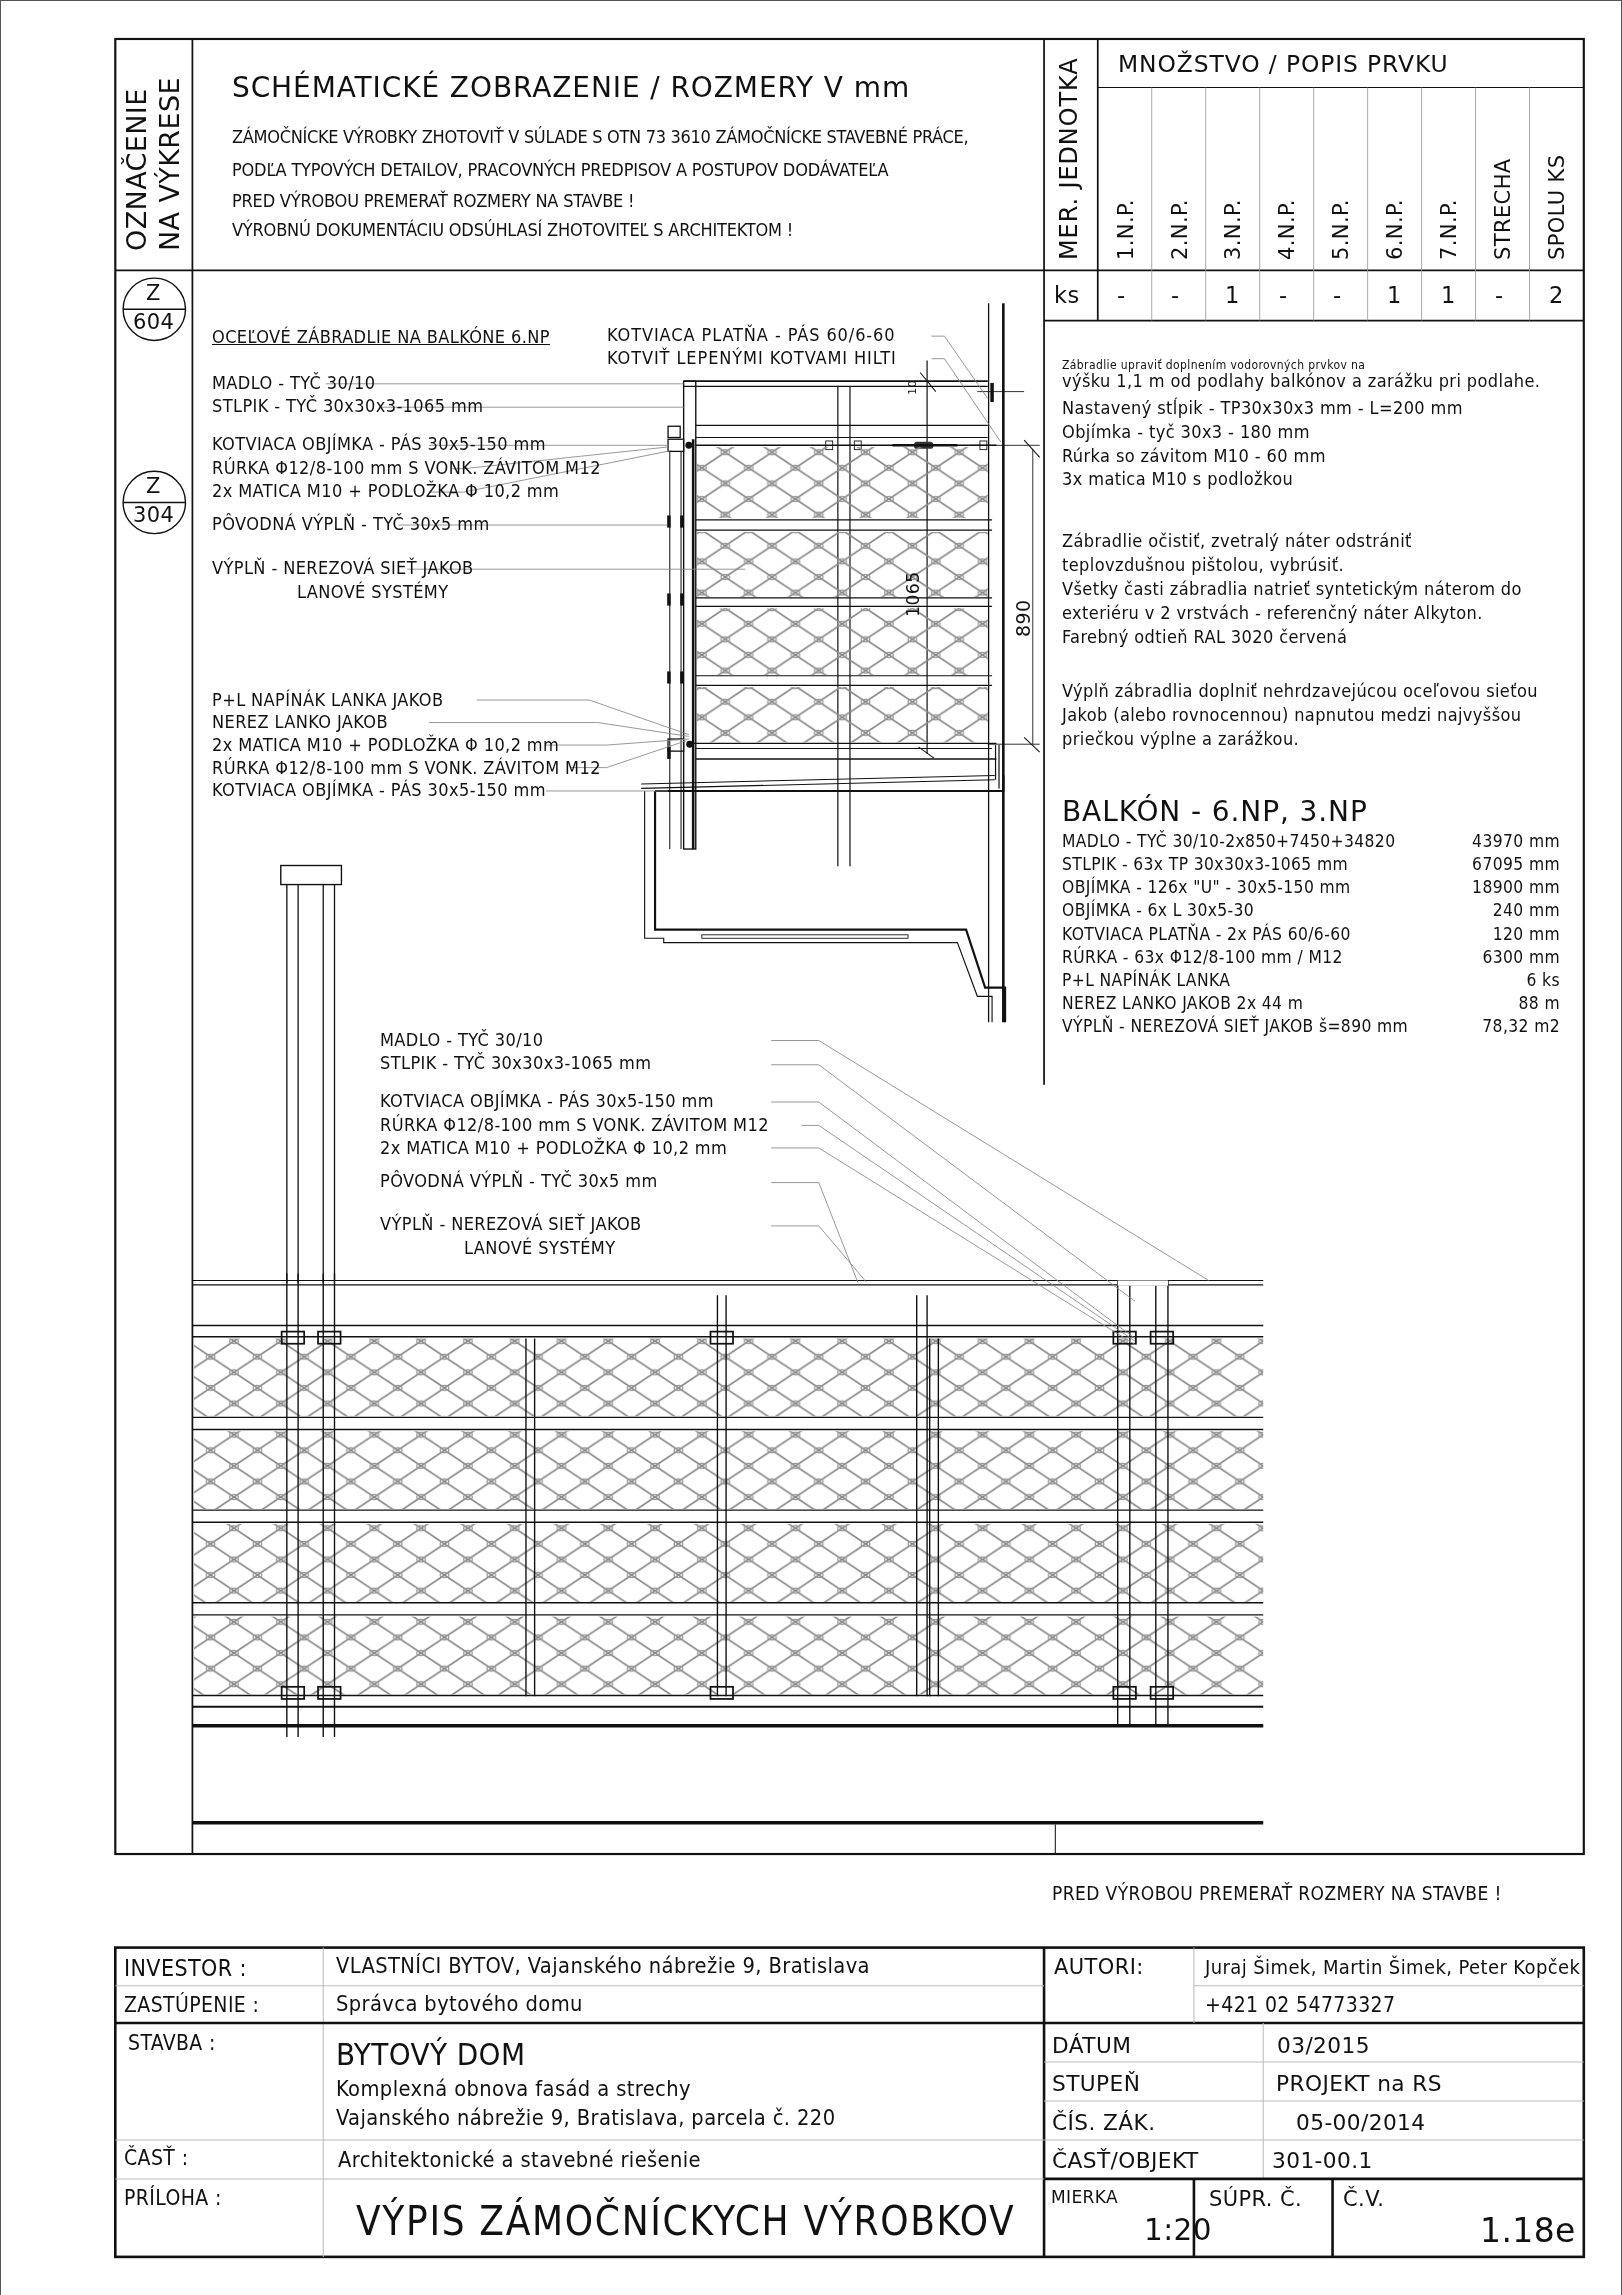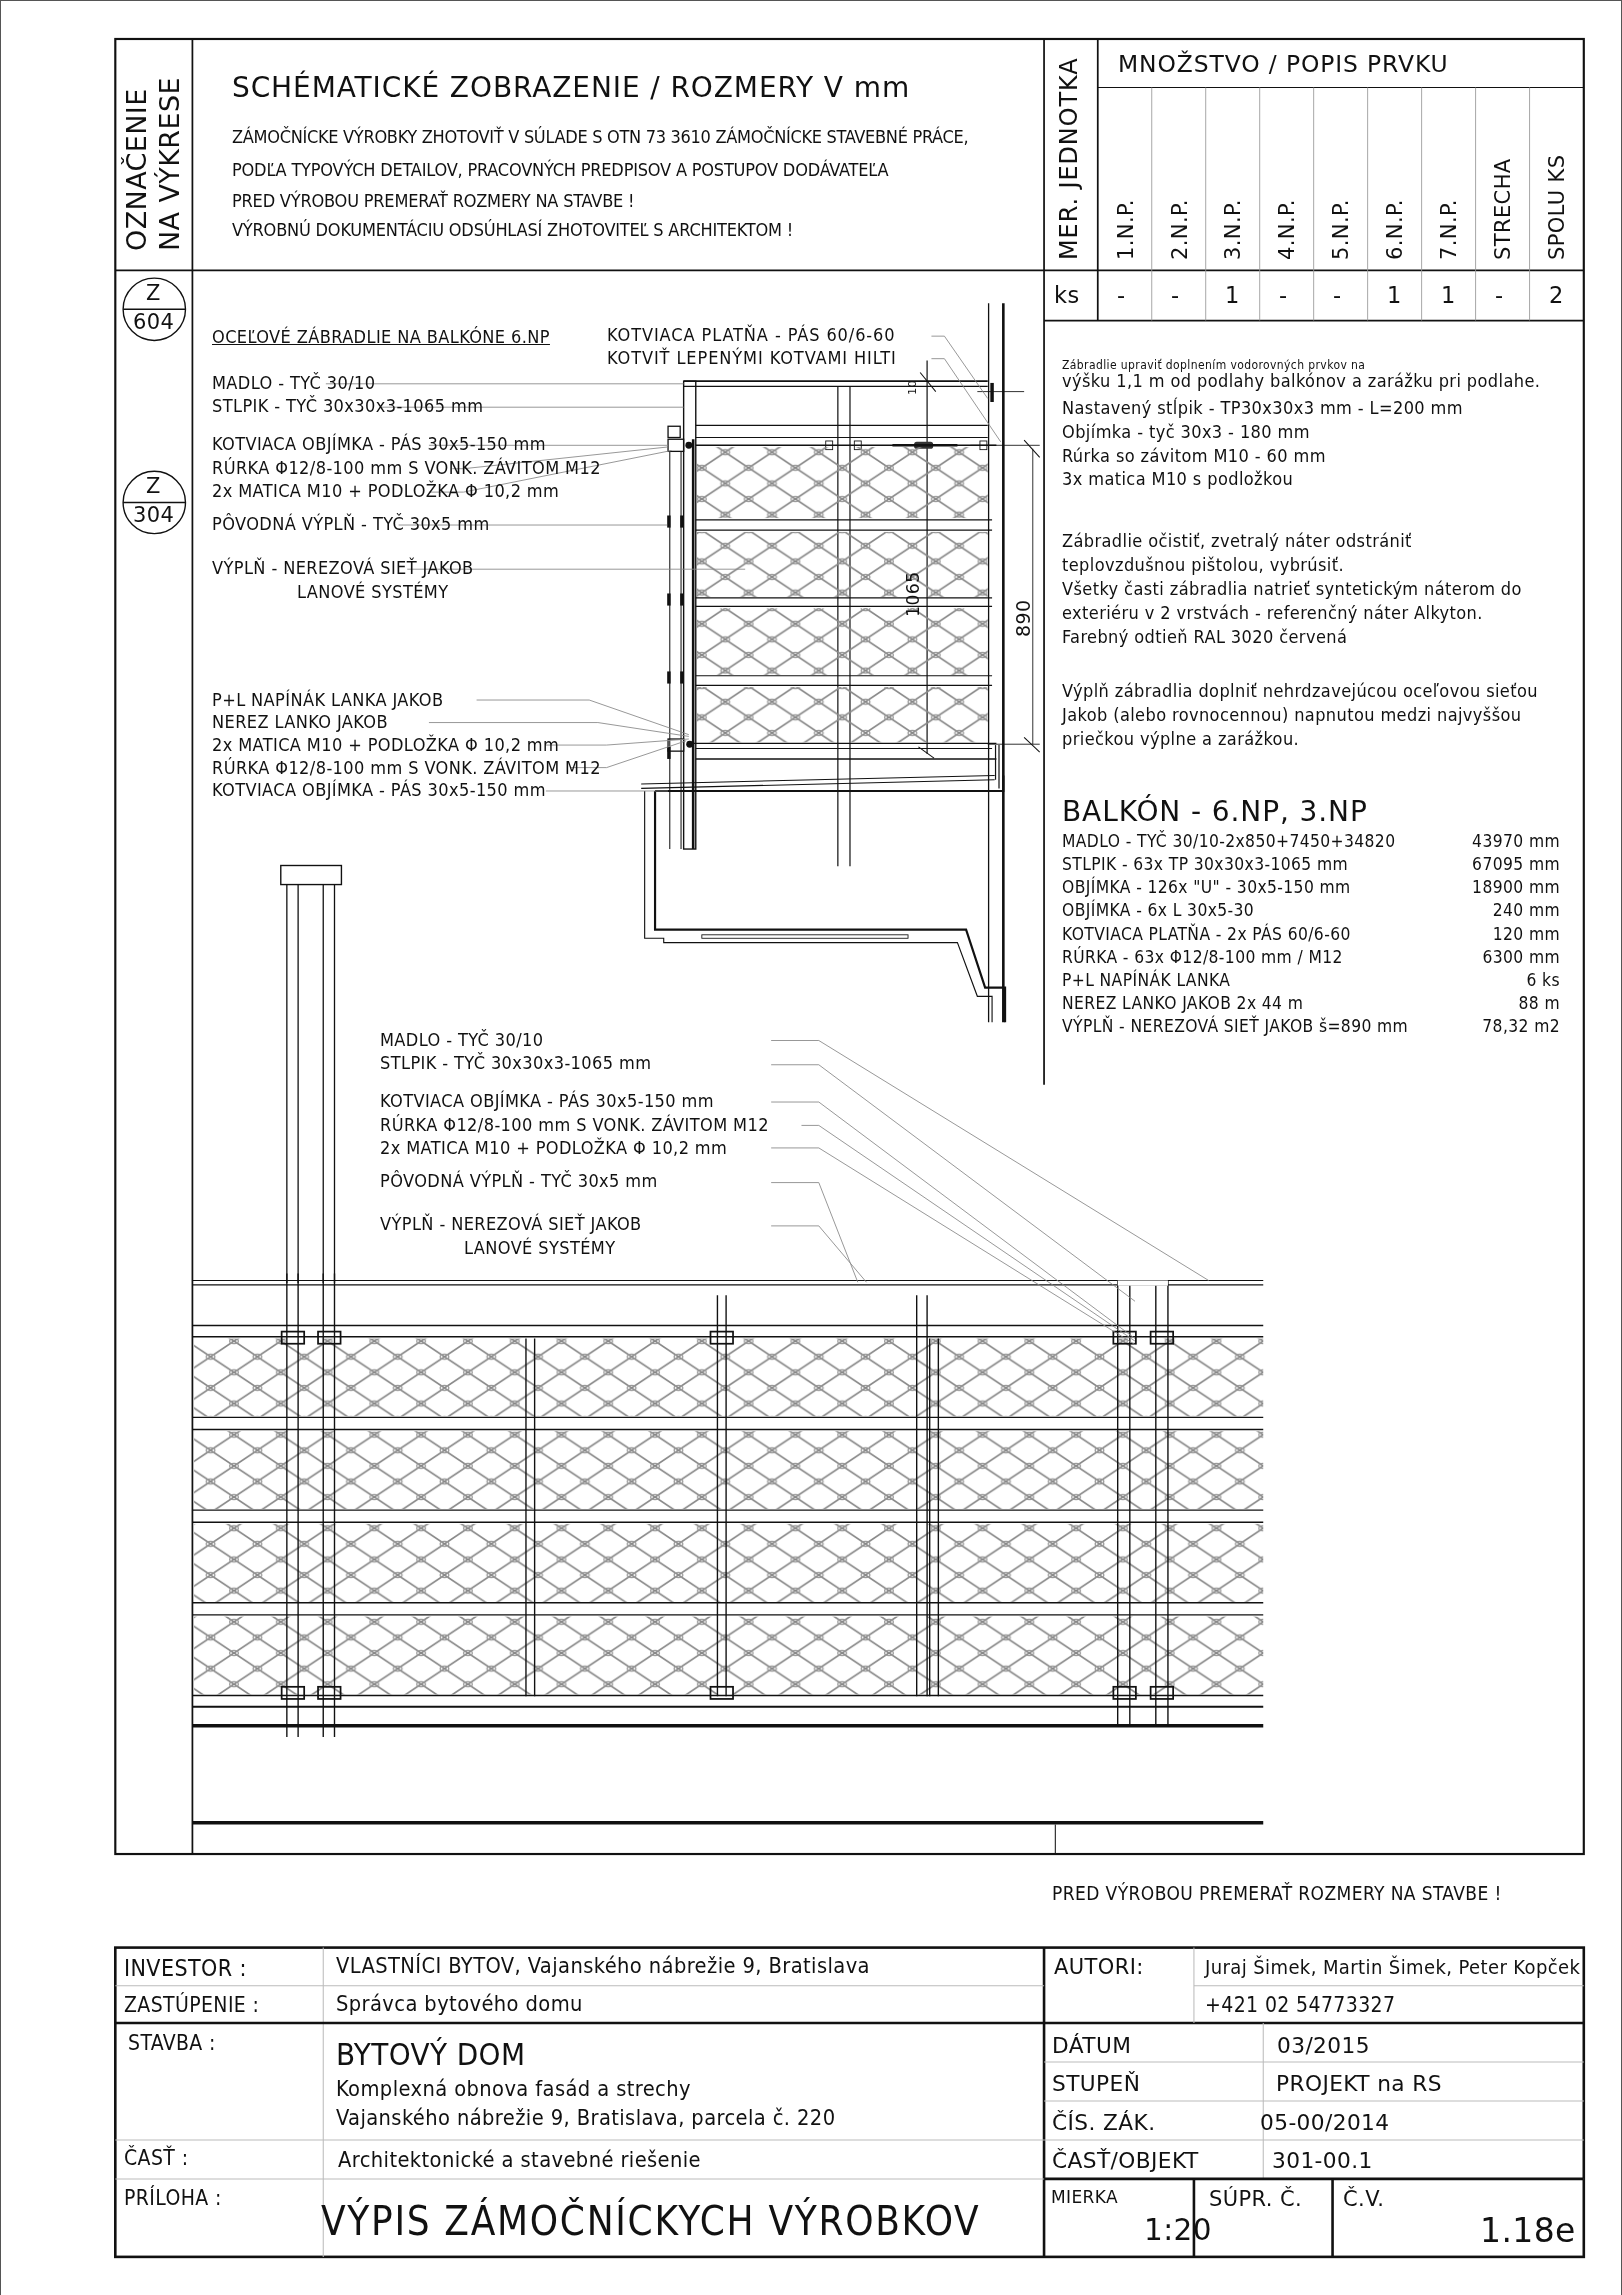--- a/index.html
+++ b/index.html
@@ -393,32 +393,32 @@
   <div class="t cond" style="left:336px;top:1953px;font-size:21.7px;">VLASTNÍCI BYTOV, Vajanského nábrežie 9, Bratislava</div>
   <div class="t cond" style="left:124px;top:1993px;font-size:21px;">ZASTÚPENIE :</div>
   <div class="t cond" style="left:336px;top:1991px;font-size:21.7px;">Správca bytového domu</div>
   <div class="t cond" style="left:128px;top:2031px;font-size:21px;">STAVBA :</div>
   <div class="t cond" style="left:336px;top:2036px;font-size:31px;">BYTOVÝ DOM</div>
   <div class="t cond" style="left:336px;top:2076px;font-size:21.7px;">Komplexná obnova fasád a strechy</div>
   <div class="t cond" style="left:336px;top:2105px;font-size:21.7px;">Vajanského nábrežie 9, Bratislava, parcela č. 220</div>
   <div class="t cond" style="left:124px;top:2146px;font-size:21px;">ČASŤ :</div>
   <div class="t cond" style="left:338px;top:2147px;font-size:21.7px;">Architektonické a stavebné riešenie</div>
   <div class="t cond" style="left:124px;top:2186px;font-size:21px;">PRÍLOHA :</div>
-  <div class="t cond" style="left:321px;top:2198px;font-size:40px;letter-spacing:1.7px;text-align:right;">VÝPIS ZÁMOČNÍCKYCH VÝROBKOV</div>
+  <div class="t cond" style="left:356px;top:2198px;font-size:40px;letter-spacing:1.7px;text-align:right;">VÝPIS ZÁMOČNÍCKYCH VÝROBKOV</div>
 
   <div class="t" style="left:1054px;top:1955px;font-size:21px;">AUTORI:</div>
   <div class="t cond" style="left:1205px;top:1955px;font-size:20px;">Juraj Šimek, Martin Šimek, Peter Kopček</div>
   <div class="t cond" style="left:1205px;top:1993px;font-size:21px;">+421 02 54773327</div>
 
   <div class="t" style="left:1052px;top:2033px;font-size:21.7px;">DÁTUM</div>
   <div class="t" style="left:1277px;top:2033px;font-size:21.7px;">03/2015</div>
   <div class="t" style="left:1052px;top:2071px;font-size:21.7px;">STUPEŇ</div>
   <div class="t" style="left:1276px;top:2071px;font-size:21.7px;">PROJEKT na RS</div>
   <div class="t" style="left:1052px;top:2110px;font-size:21.7px;">ČÍS. ZÁK.</div>
-  <div class="t" style="left:1260px;top:2110px;font-size:21.7px;">05-00/2014</div>
+  <div class="t" style="left:1296px;top:2110px;font-size:21.7px;">05-00/2014</div>
   <div class="t" style="left:1052px;top:2148px;font-size:21.7px;">ČASŤ/OBJEKT</div>
   <div class="t" style="left:1272px;top:2148px;font-size:21.7px;">301-00.1</div>
 
   <div class="t" style="left:1051px;top:2187px;font-size:17px;">MIERKA</div>
   <div class="t" style="left:1144px;top:2213px;font-size:29.5px;">1:20</div>
   <div class="t" style="left:1209px;top:2187px;font-size:21px;">SÚPR. Č.</div>
   <div class="t" style="left:1343px;top:2187px;font-size:21px;">Č.V.</div>
   <div class="t" style="left:1480px;top:2211px;font-size:33px;">1.18e</div>
 </div>
 

